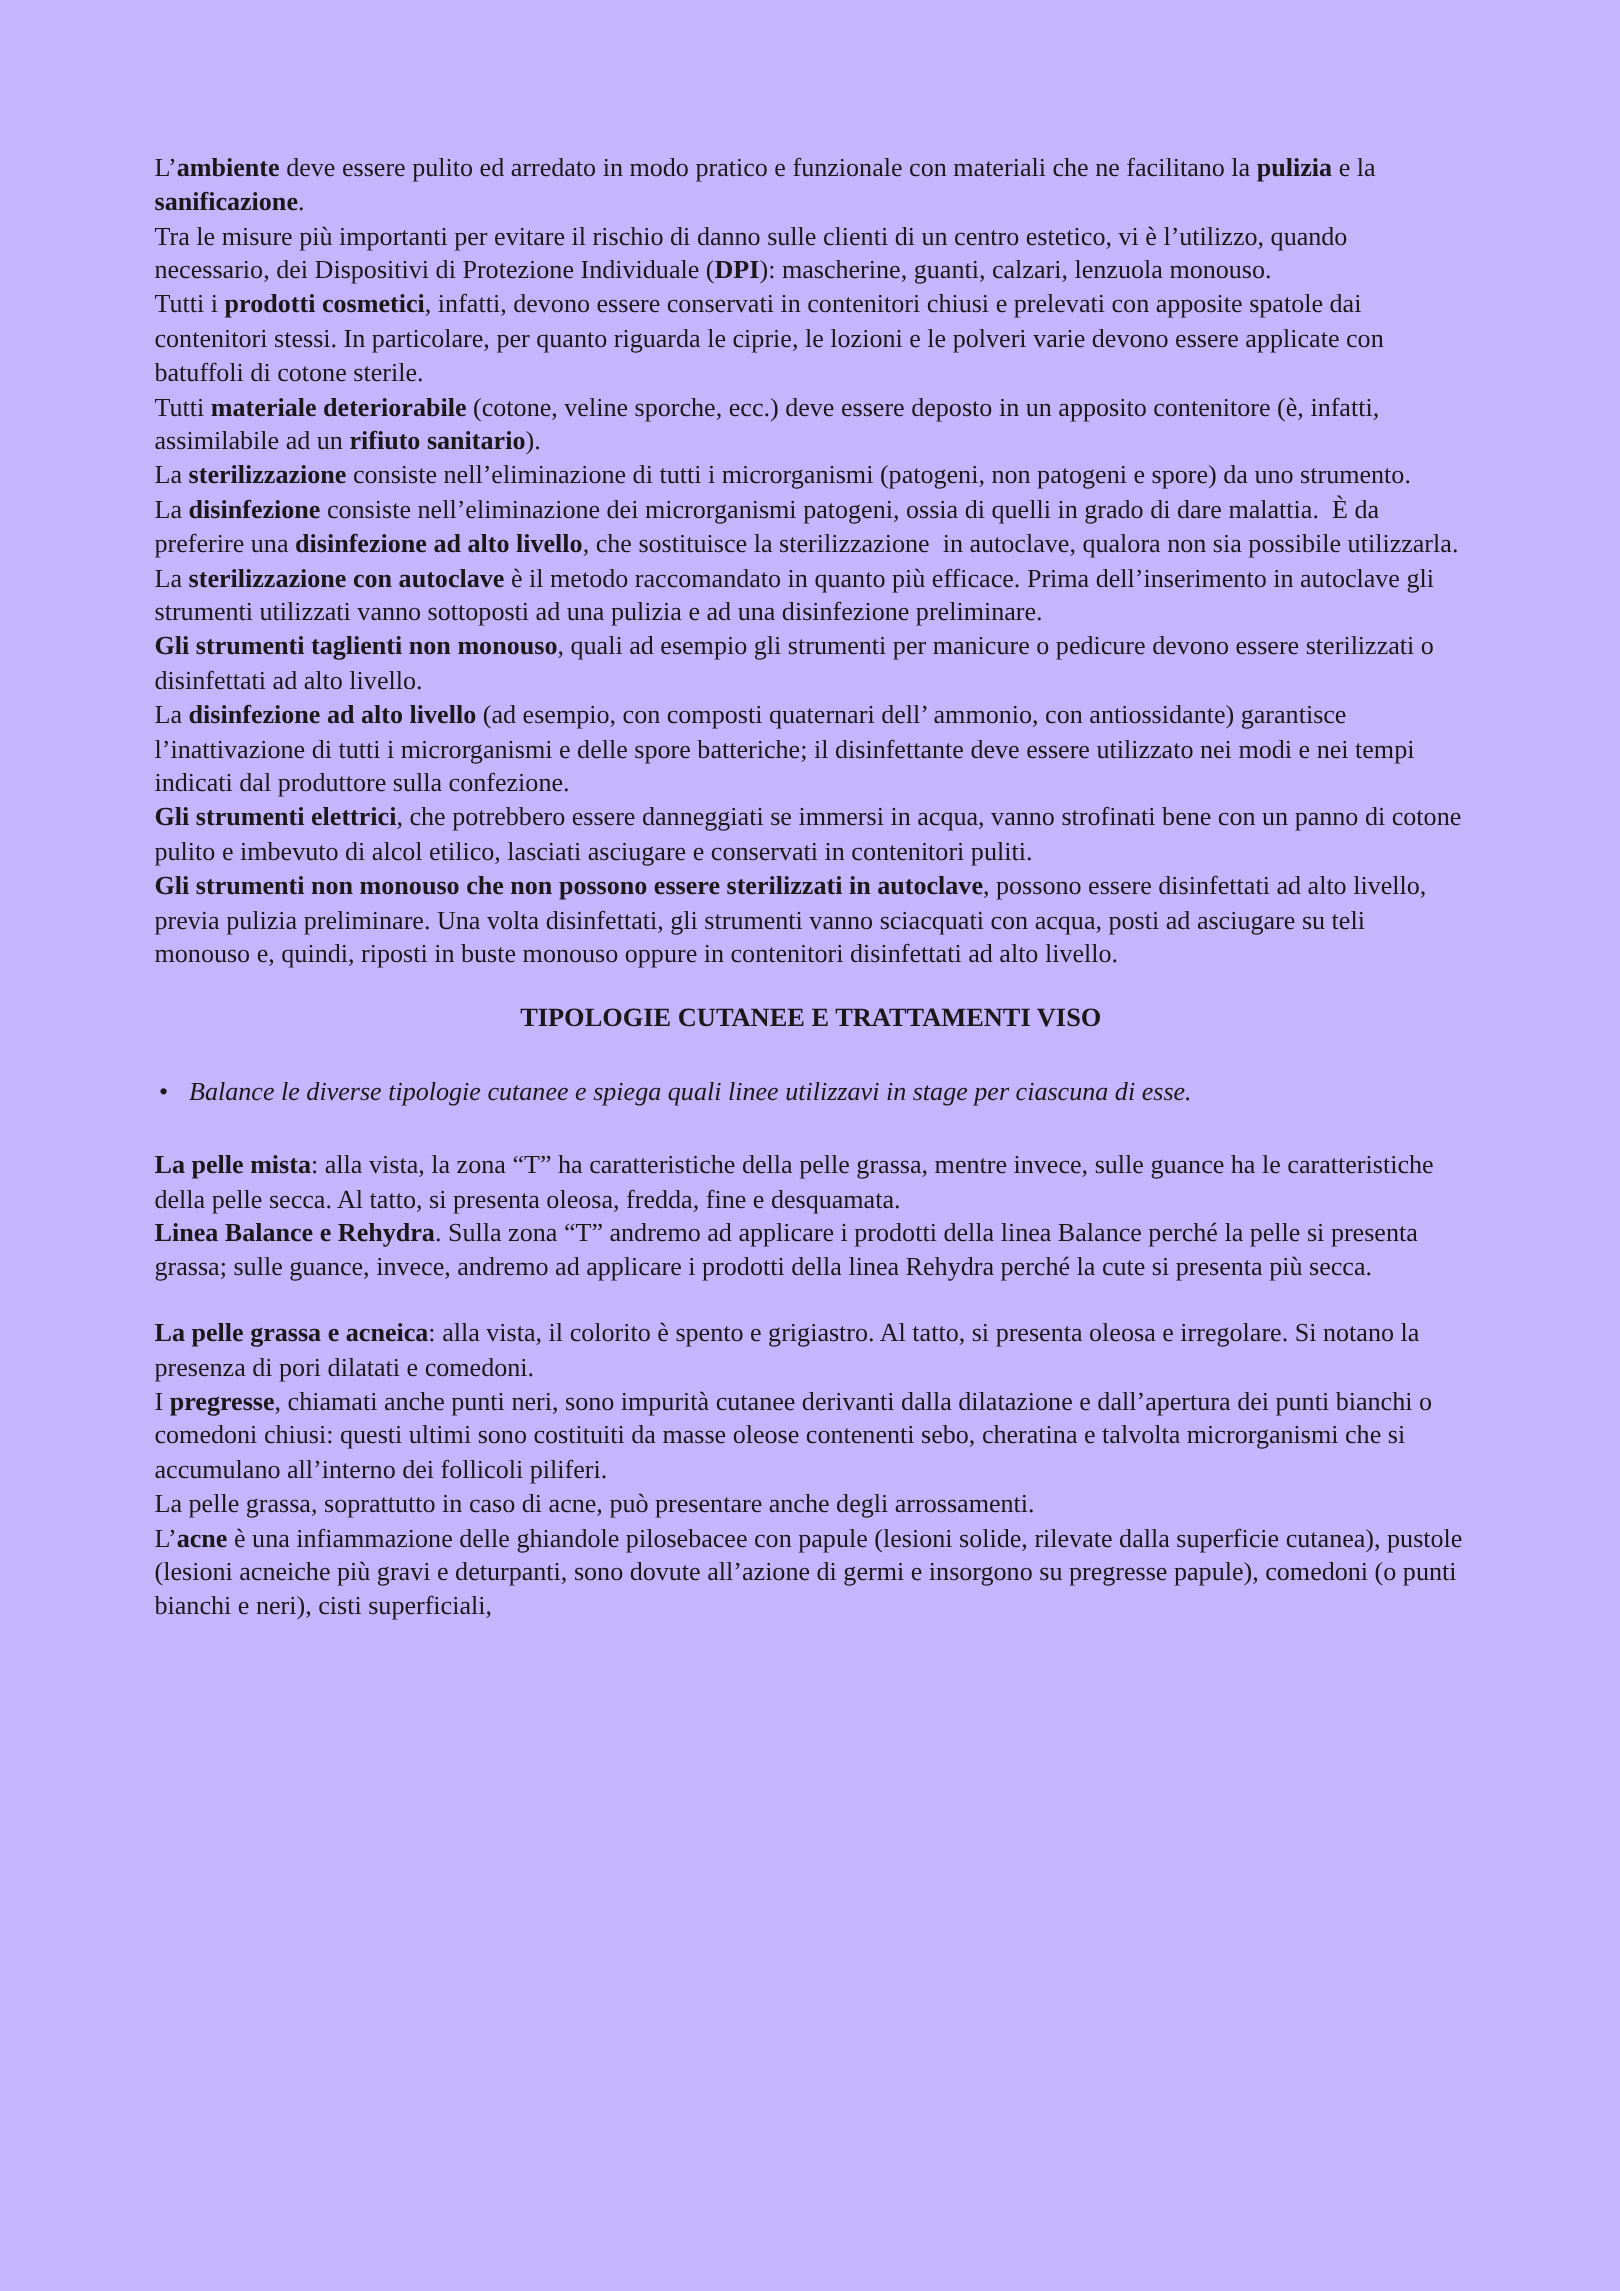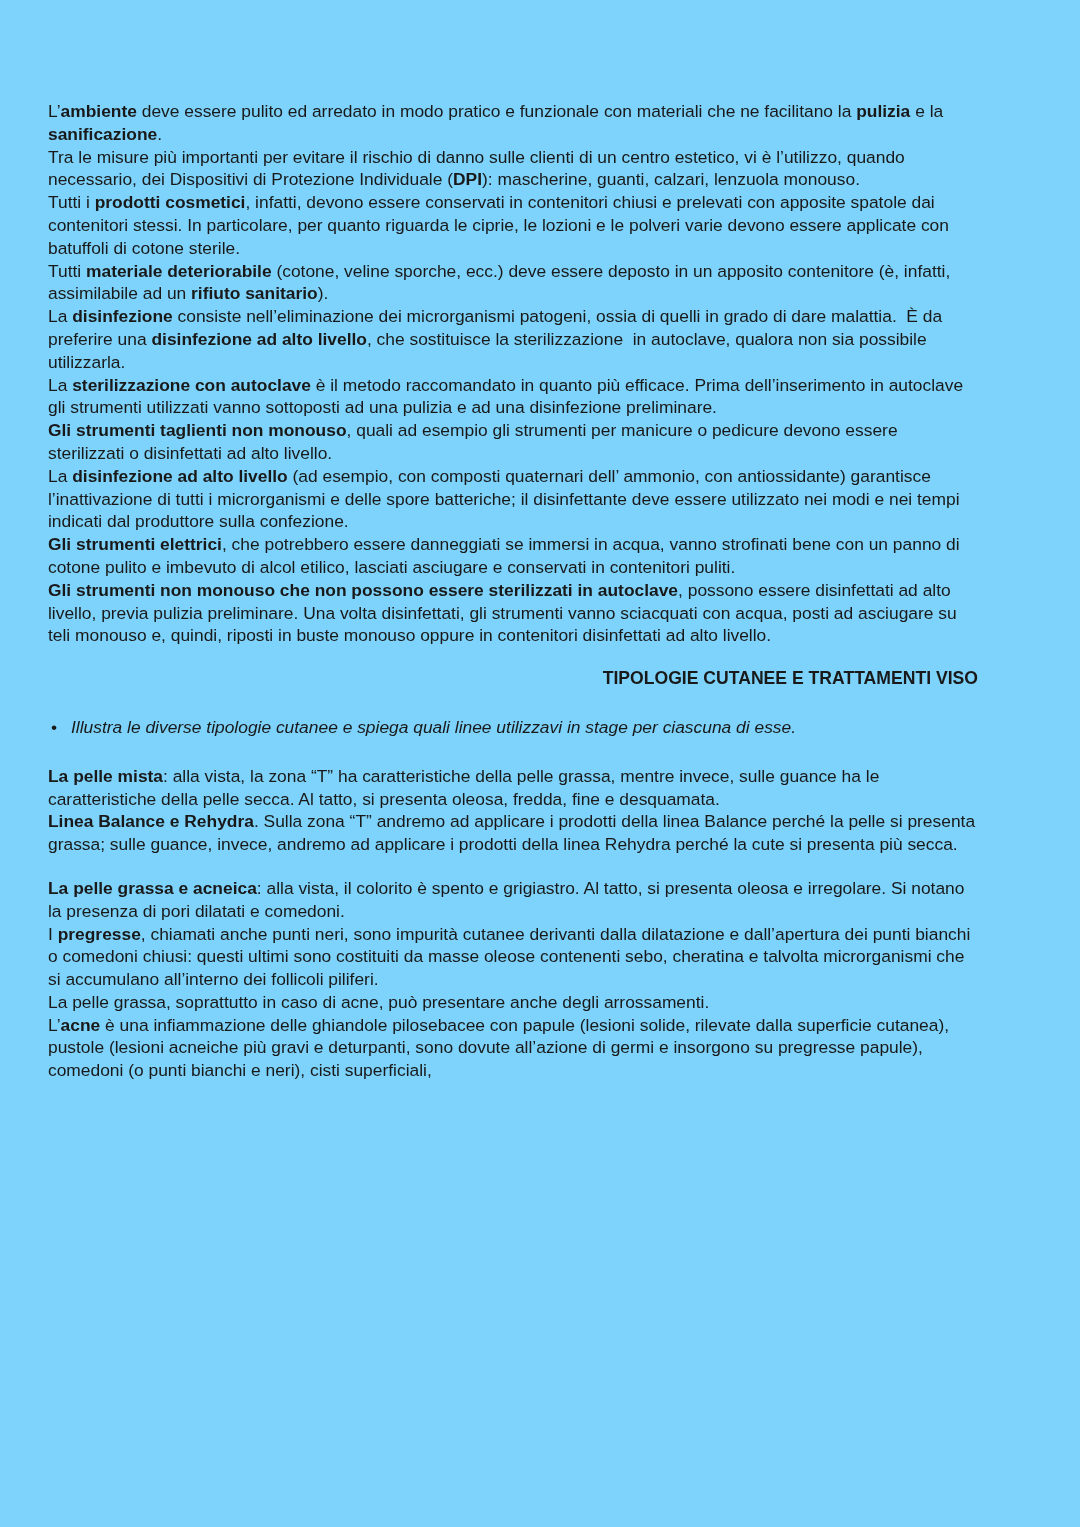--- a/index.html
+++ b/index.html
@@ -5,36 +5,36 @@
 <style>
   html, body {
     margin: 0;
     padding: 0;
     background: #ffffff;
   }
   .page {
     position: relative;
     width: 1080px;
     height: 1527px;
-    background: #7dd3fc;
+    background: #c4b5fd;
     box-sizing: border-box;
-    padding: 100px 102px 0 48px;
-    font-family: Liberation Sans, sans-serif;
+    padding: 100px 102px 0 103px;
+    font-family: Liberation Serif, serif;
     font-size: 17.4px;
     line-height: 22.8px;
     color: #191919;
     overflow: hidden;
   }
   .doc-p {
     margin: 0;
     white-space: pre-wrap;
   }
   .doc-heading {
     margin: 20px 0 26px 0;
-    text-align: right;
+    text-align: center;
     font-size: 17.6px;
     font-weight: bold;
     line-height: 22.8px;
   }
   .doc-bullet {
     margin: 0 0 26px 0;
     padding-left: 23px;
     position: relative;
     white-space: pre-wrap;
   }
@@ -53,28 +53,29 @@
 </style>
 </head>
 <body>
 
 <div class="page">
   <div>
       <p class="doc-p"><span>L’</span><span class="b">ambiente</span><span> deve essere pulito ed arredato in modo pratico e funzionale con materiali che ne facilitano la </span><span class="b">pulizia</span><span> e la </span><span class="b">sanificazione</span><span>.</span></p>
       <p class="doc-p"><span>Tra le misure più importanti per evitare il rischio di danno sulle clienti di un centro estetico, vi è l’utilizzo, quando necessario, dei Dispositivi di Protezione Individuale (</span><span class="b">DPI</span><span>): mascherine, guanti, calzari, lenzuola monouso.</span></p>
       <p class="doc-p"><span>Tutti i </span><span class="b">prodotti cosmetici</span><span>, infatti, devono essere conservati in contenitori chiusi e prelevati con apposite spatole dai contenitori stessi. In particolare, per quanto riguarda le ciprie, le lozioni e le polveri varie devono essere applicate con batuffoli di cotone sterile.</span></p>
       <p class="doc-p"><span>Tutti </span><span class="b">materiale deteriorabile</span><span> (cotone, veline sporche, ecc.) deve essere deposto in un apposito contenitore (è, infatti, assimilabile ad un </span><span class="b">rifiuto sanitario</span><span>).</span></p>
+      <p class="doc-p"><span>La </span><span class="b">sterilizzazione</span><span> consiste nell’eliminazione di tutti i microrganismi (patogeni, non patogeni e spore) da uno strumento.</span></p>
       <p class="doc-p"><span>La </span><span class="b">disinfezione</span><span> consiste nell’eliminazione dei microrganismi patogeni, ossia di quelli in grado di dare malattia.  È da preferire una </span><span class="b">disinfezione ad alto livello</span><span>, che sostituisce la sterilizzazione  in autoclave, qualora non sia possibile utilizzarla.</span></p>
       <p class="doc-p"><span>La </span><span class="b">sterilizzazione con autoclave</span><span> è il metodo raccomandato in quanto più efficace. Prima dell’inserimento in autoclave gli strumenti utilizzati vanno sottoposti ad una pulizia e ad una disinfezione preliminare.</span></p>
       <p class="doc-p"><span class="b">Gli strumenti taglienti non monouso</span><span>, quali ad esempio gli strumenti per manicure o pedicure devono essere sterilizzati o disinfettati ad alto livello.</span></p>
       <p class="doc-p"><span>La </span><span class="b">disinfezione ad alto livello</span><span> (ad esempio, con composti quaternari dell’ ammonio, con antiossidante) garantisce l’inattivazione di tutti i microrganismi e delle spore batteriche; il disinfettante deve essere utilizzato nei modi e nei tempi indicati dal produttore sulla confezione.</span></p>
       <p class="doc-p"><span class="b">Gli strumenti elettrici</span><span>, che potrebbero essere danneggiati se immersi in acqua, vanno strofinati bene con un panno di cotone pulito e imbevuto di alcol etilico, lasciati asciugare e conservati in contenitori puliti.</span></p>
       <p class="doc-p"><span class="b">Gli strumenti non monouso che non possono essere sterilizzati in autoclave</span><span>, possono essere disinfettati ad alto livello, previa pulizia preliminare. Una volta disinfettati, gli strumenti vanno sciacquati con acqua, posti ad asciugare su teli monouso e, quindi, riposti in buste monouso oppure in contenitori disinfettati ad alto livello.</span></p>
       <h2 class="doc-heading"><span class="b">TIPOLOGIE CUTANEE E TRATTAMENTI VISO</span></h2>
-      <p class="doc-bullet"><span class="bullet-marker">•</span><span class="i">Illustra le diverse tipologie cutanee e spiega quali linee utilizzavi in stage per ciascuna di esse.</span></p>
+      <p class="doc-bullet"><span class="bullet-marker">•</span><span class="i">Balance le diverse tipologie cutanee e spiega quali linee utilizzavi in stage per ciascuna di esse.</span></p>
       <p class="doc-p"><span class="b">La pelle mista</span><span>: alla vista, la zona “T” ha caratteristiche della pelle grassa, mentre invece, sulle guance ha le caratteristiche della pelle secca. Al tatto, si presenta oleosa, fredda, fine e desquamata.</span></p>
       <p class="doc-p"><span class="b">Linea Balance e Rehydra</span><span>. Sulla zona “T” andremo ad applicare i prodotti della linea Balance perché la pelle si presenta grassa; sulle guance, invece, andremo ad applicare i prodotti della linea Rehydra perché la cute si presenta più secca.</span></p>
       <p class="doc-spacer"></p>
       <p class="doc-p"><span class="b">La pelle grassa e acneica</span><span>: alla vista, il colorito è spento e grigiastro. Al tatto, si presenta oleosa e irregolare. Si notano la presenza di pori dilatati e comedoni.</span></p>
       <p class="doc-p"><span>I </span><span class="b">pregresse</span><span>, chiamati anche punti neri, sono impurità cutanee derivanti dalla dilatazione e dall’apertura dei punti bianchi o comedoni chiusi: questi ultimi sono costituiti da masse oleose contenenti sebo, cheratina e talvolta microrganismi che si accumulano all’interno dei follicoli piliferi.</span></p>
       <p class="doc-p"><span>La pelle grassa, soprattutto in caso di acne, può presentare anche degli arrossamenti.</span></p>
       <p class="doc-p"><span>L’</span><span class="b">acne</span><span> è una infiammazione delle ghiandole pilosebacee con papule (lesioni solide, rilevate dalla superficie cutanea), pustole (lesioni acneiche più gravi e deturpanti, sono dovute all’azione di germi e insorgono su pregresse papule), comedoni (o punti bianchi e neri), cisti superficiali,</span></p>
     </div>
 </div>
 

